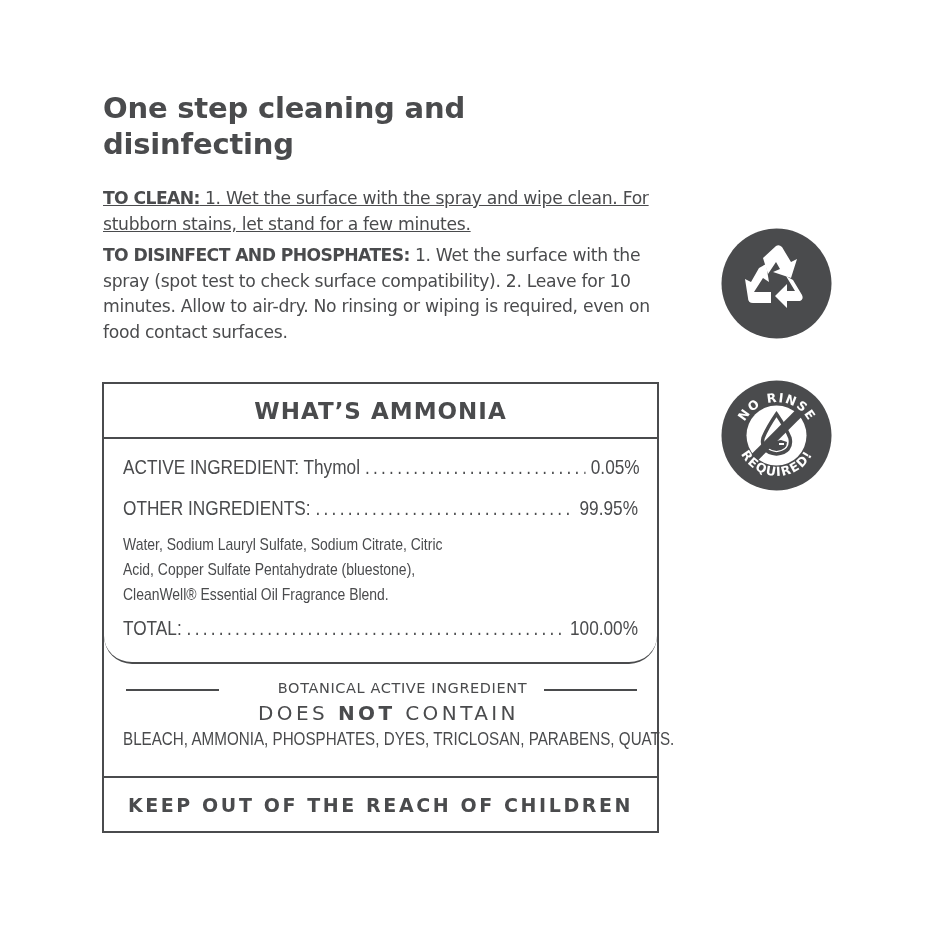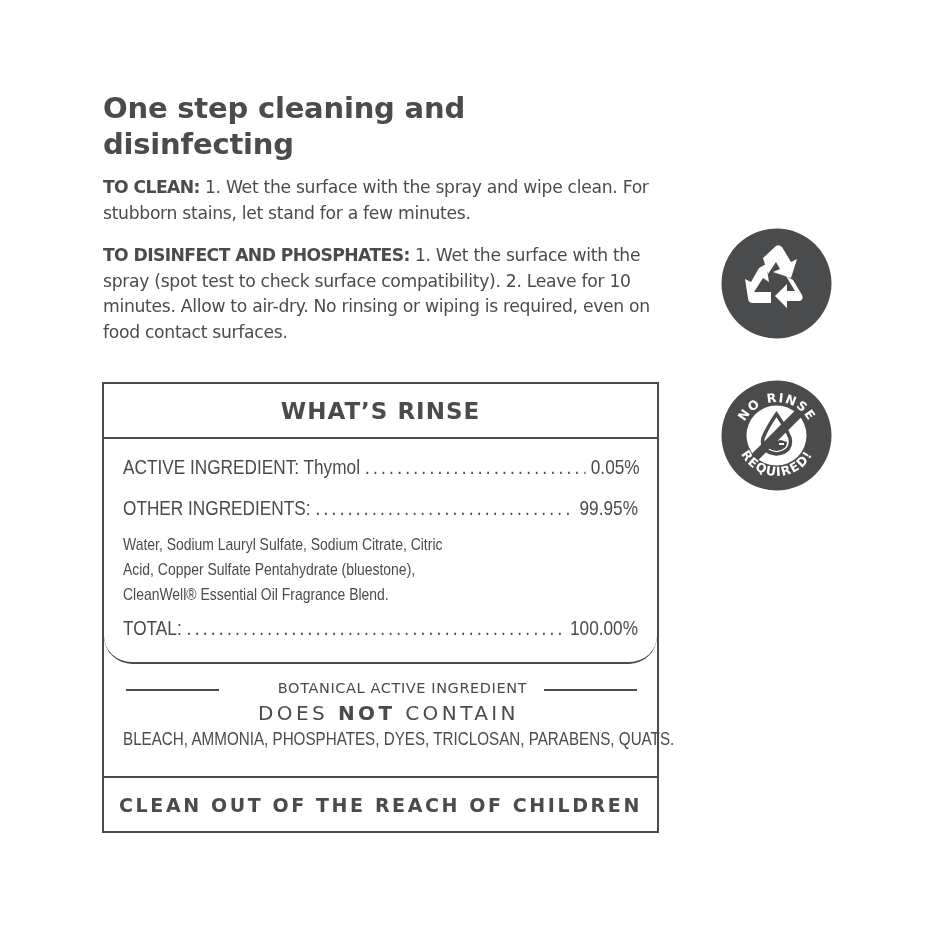--- a/index.html
+++ b/index.html
@@ -1,20 +1,20 @@
 <!DOCTYPE html>
 <html><head>
 <meta charset="utf-8">
 <style>
   html, body { margin:0; padding:0; background:#ffffff; }
   body { width:926px; height:926px; position:relative; overflow:hidden; color:#4a4b4d; font-family:"DejaVu Sans", sans-serif; }
   .headline { position:absolute; left:103px; top:90px; width:560px; font-size:29px; font-weight:bold; line-height:36px; color:#4a4b4d; letter-spacing:-0.2px; }
   .para { position:absolute; left:103px; width:560px; font-size:17.2px; line-height:25.5px; color:#4a4b4d; letter-spacing:-0.3px; }
   .para b { font-weight:bold; letter-spacing:-0.6px; }
-  .p1 { top:175px; }
+  .p1 { top:186px;text-decoration:underline; }
   .p2 { top:243px; }
 
   .box { position:absolute; left:102px; top:382px; width:553px; height:447px; border:2.5px solid #4a4b4d; box-sizing:content-box; }
   .sec { position:absolute; left:0; right:0; border-bottom:2.5px solid #4a4b4d; }
   .sec-title { top:0; height:53px; display:flex; align-items:center; justify-content:center; }
   .sec-title span { font-size:23px; font-weight:bold; letter-spacing:1px; color:#4a4b4d; }
   .sec-ingr { top:55.5px; height:222px;border-radius:28px; }
   .sec-not { top:280px; height:112px; }
   .sec-keep { top:394.5px; height:53px; border-bottom:none; display:flex; align-items:center; justify-content:center; }
   .sec-keep span { font-size:19px; font-weight:bold; letter-spacing:2.6px; color:#4a4b4d; }
@@ -46,21 +46,21 @@
 <div class="headline">
   <div>One step cleaning and disinfecting</div>
 </div>
 
 <div class="para p1"><b>TO CLEAN:</b><span> 1. Wet the surface with the spray and wipe clean. For stubborn stains, let stand for a few minutes.</span></div>
 
 <div class="para p2"><b>TO DISINFECT AND PHOSPHATES:</b><span> 1. Wet the surface with the spray (spot test to check surface compatibility). 2. Leave for 10 minutes. Allow to air-dry. No rinsing or wiping is required, even on food contact surfaces.</span></div>
 
 <div class="box">
   <div class="sec sec-title">
-    <span>WHAT’S RINSE</span>
+    <span>WHAT’S AMMONIA</span>
   </div>
 
   <div class="sec sec-ingr">
     <div class="row r1 cond">
       <span class="lbl">ACTIVE INGREDIENT: Thymol</span>
       <span class="dots"></span>
       <span class="val">0.05%</span>
     </div>
     <div class="row r2 cond">
       <span class="lbl">OTHER INGREDIENTS:</span>
@@ -81,21 +81,21 @@
 
   <div class="sec sec-not">
     <div class="bot-line bl-l"></div>
     <div class="bot-line bl-r"></div>
     <div class="bot-sub">BOTANICAL ACTIVE INGREDIENT</div>
     <div class="bot-main"><span style="font-weight:normal">DOES </span><span style="font-weight:900">NOT</span><span style="font-weight:normal"> CONTAIN</span></div>
     <div class="bot-list cond">BLEACH, AMMONIA, PHOSPHATES, DYES, TRICLOSAN, PARABENS, QUATS.</div>
   </div>
 
   <div class="sec sec-keep">
-    <span>CLEAN OUT OF THE REACH OF CHILDREN</span>
+    <span>KEEP OUT OF THE REACH OF CHILDREN</span>
   </div>
 </div>
 
 <div class="icon ic-recycle">
   <svg width="111" height="111" viewBox="0 0 111 111">
     <circle cx="55.5" cy="55.5" r="55" fill="#4a4b4d"></circle>
     <g fill="#ffffff">
 
       <path d="M42 30 L55 18 Q58 16 61 19 L70 34 L76 31 L70 50 L52 44 L59 41 L55 34 L47 46 Z"></path>
 

